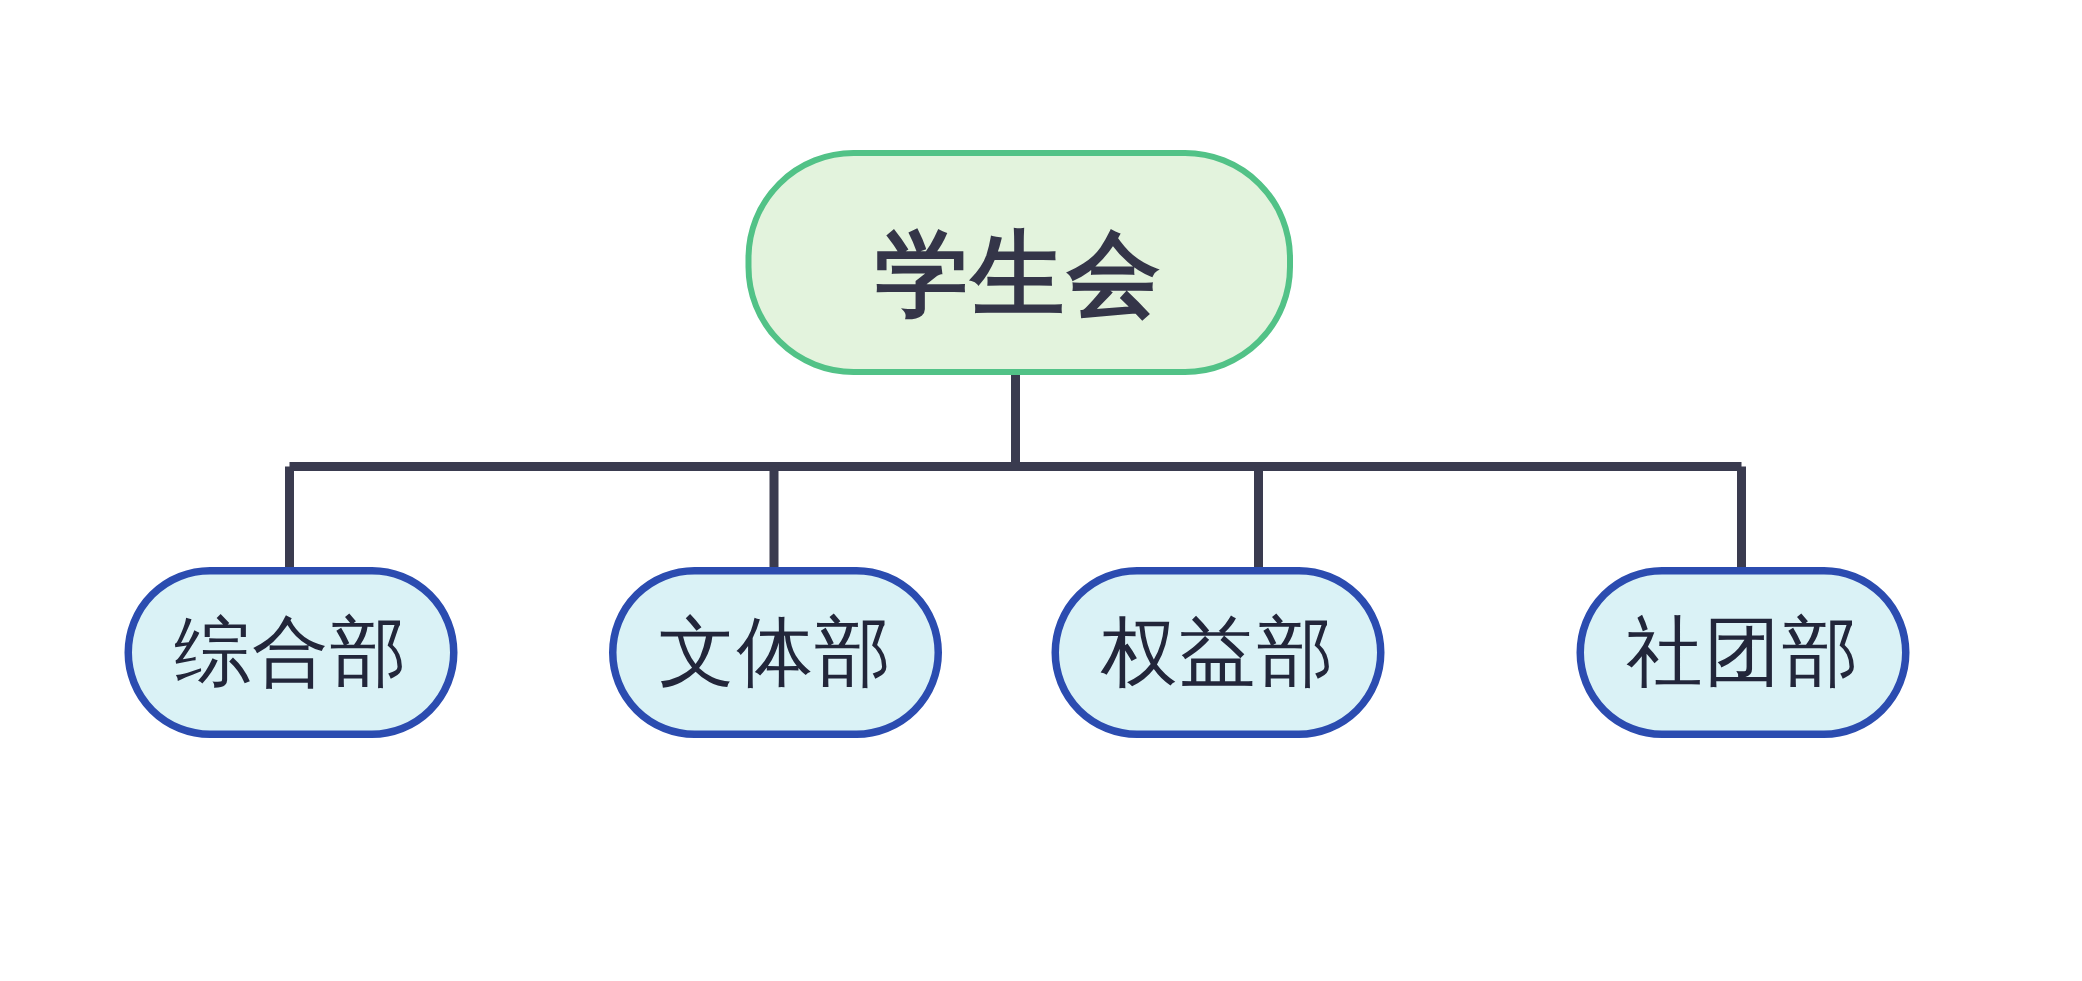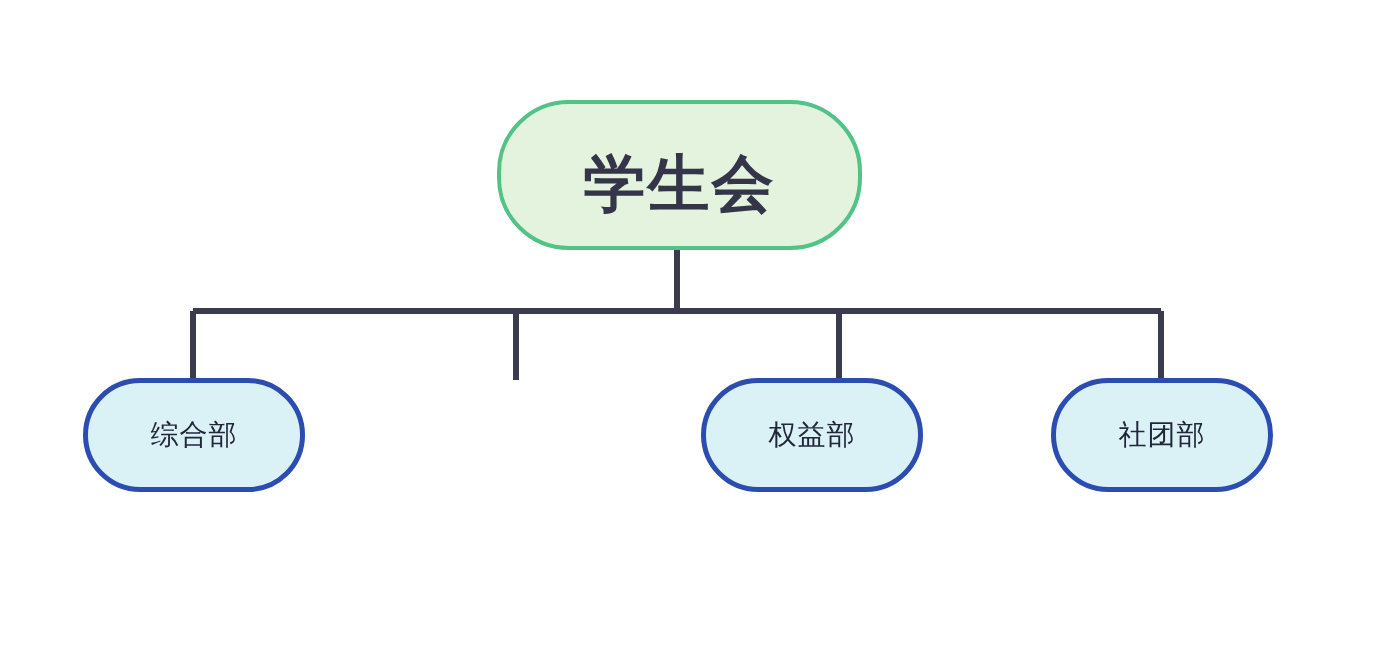--- a/index.html
+++ b/index.html
@@ -57,21 +57,21 @@
   .node-child {
     width: 222px;
     height: 114px;
     top: 378px;
     background: #daf2f6;
     border: 5px solid #2b4cb0;
     border-radius: 58px;
   }
   .node-child .node-label {
     font-family: "Liberation Sans", "DejaVu Sans", sans-serif;
-    font-size: 28px;
+    font-size: 51px;
     font-weight: 400;
     color: #22263a;
     letter-spacing: 1px;
   }
   .child-0 { left: 83px; }
   .child-1 { left: 406px; }
   .child-2 { left: 701px; }
   .child-3 { left: 1051px; text-align: right; }
 </style>
 </head>
@@ -91,20 +91,23 @@
   </svg>
 
   <div class="node node-root">
     <span class="node-label">学生会</span>
   </div>
 
   <div class="node node-child child-0">
     <span class="node-label">综合部</span>
   </div>
 
+  <div class="node node-child child-1">
+    <span class="node-label">文体部</span>
+  </div>
 
   <div class="node node-child child-2">
     <span class="node-label">权益部</span>
   </div>
 
   <div class="node node-child child-3">
     <span class="node-label">社团部</span>
   </div>
 
 </div>

